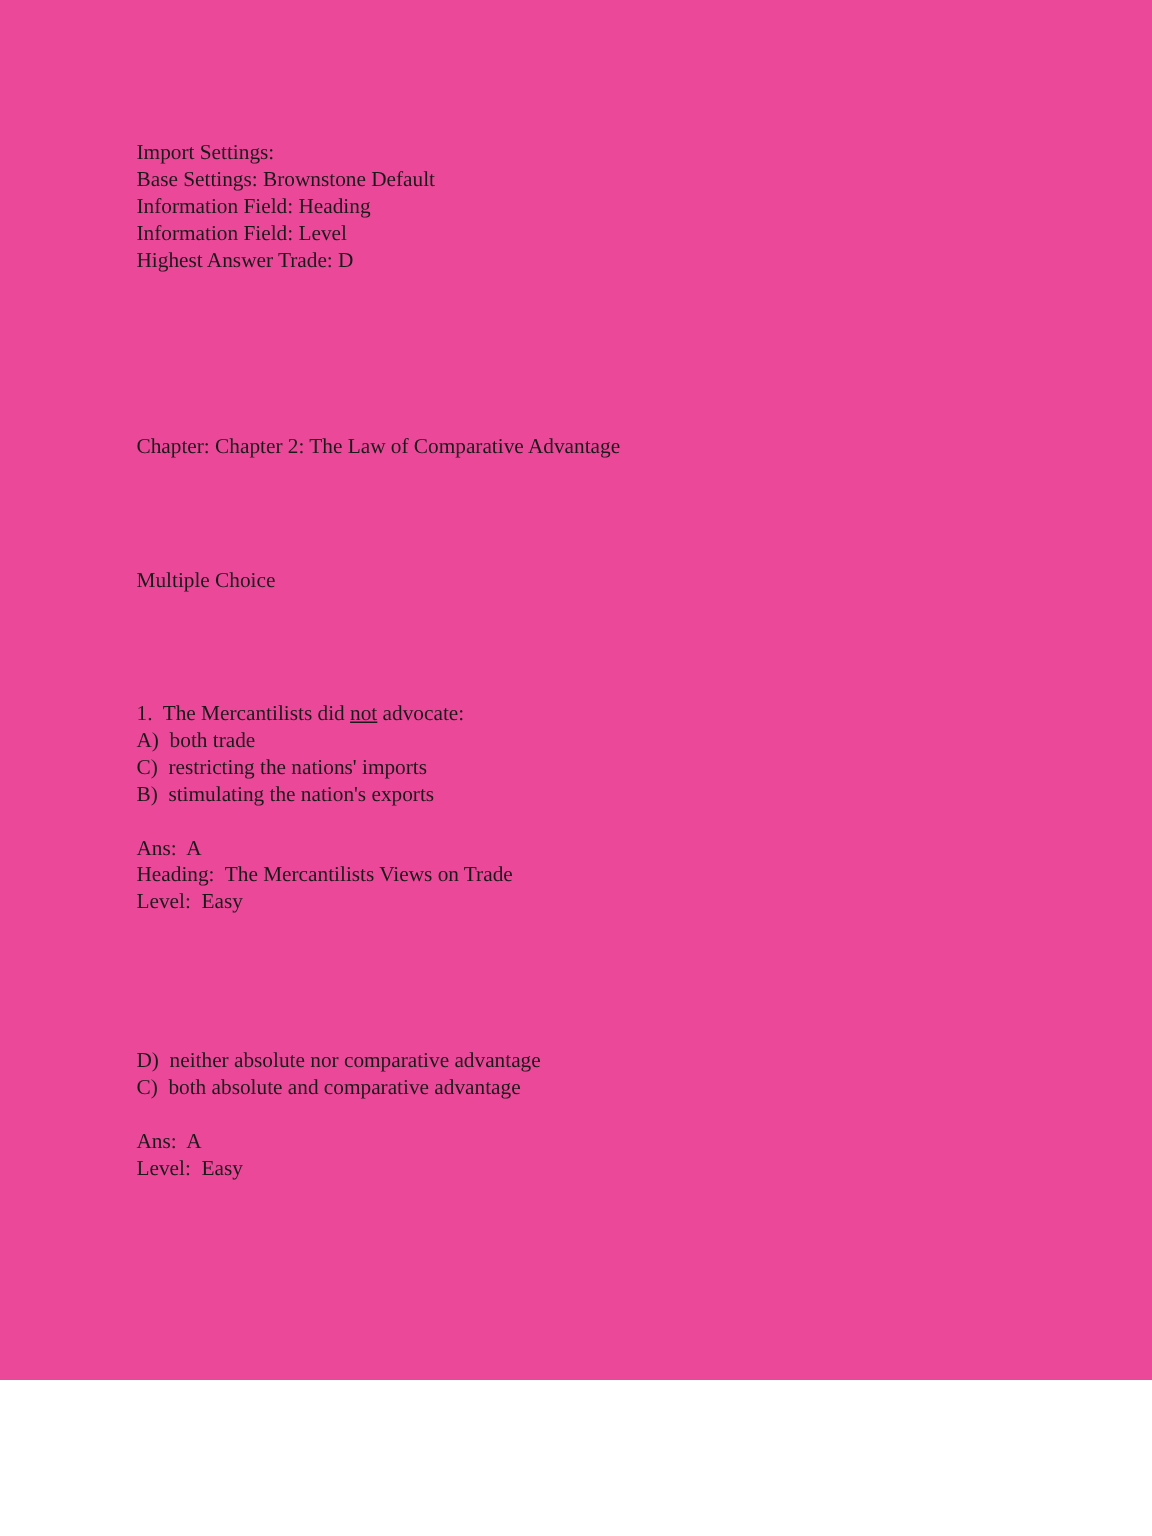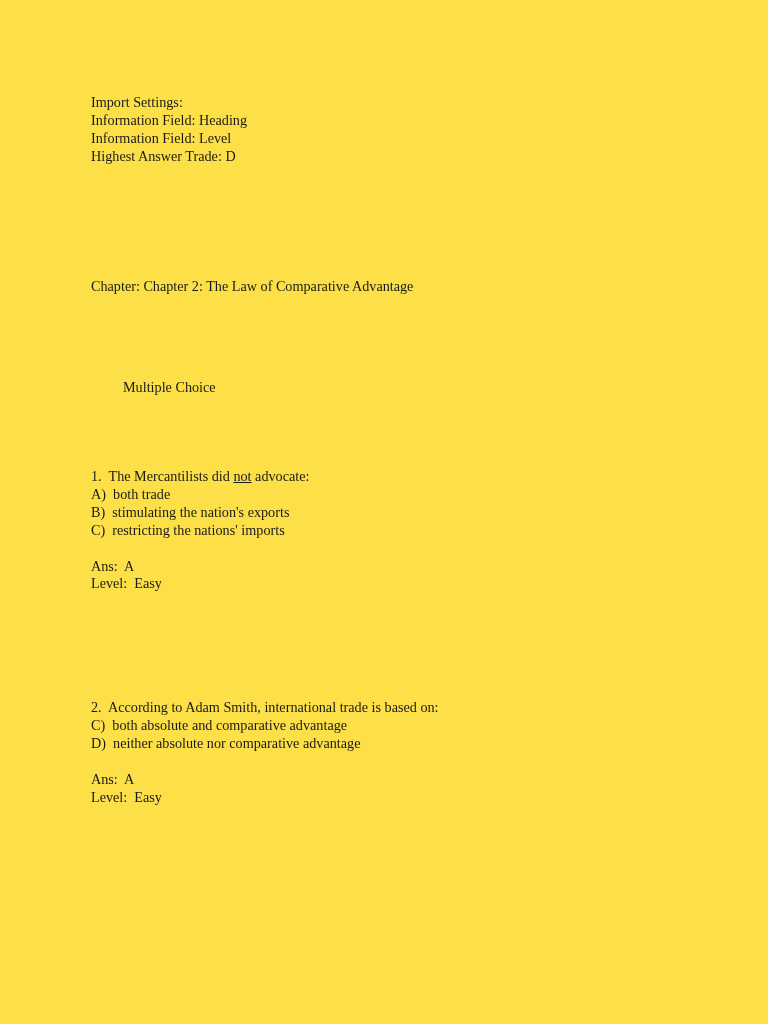--- a/index.html
+++ b/index.html
@@ -12,66 +12,67 @@
       height: 1024px;
       position: relative;
       overflow: hidden;
       font-family: "Liberation Serif", "DejaVu Serif", serif;
       font-size: 14.2px;
       color: #1a1a1a;
     }
     .page {
       position: absolute;
       left: 0; top: 0;
-      width: 768px; height: 1024px;
-      background: #fde047;
+      width: 768px; height: 920px;
+      background: #ec4899;
       text-decoration: underline;
     }
     .block {
       position: absolute;
       left: 91px;
     }
     .line {
       line-height: 17.9px;
       white-space: pre;
     }
     .u { text-decoration: underline; }
   </style>
 </head>
 <body>
 
 <div class="page">
 
   <div class="block" style="top:94px;">
     <div class="line">Import Settings:</div>
+    <div class="line">Base Settings: Brownstone Default</div>
     <div class="line">Information Field: Heading</div>
     <div class="line">Information Field: Level</div>
     <div class="line">Highest Answer Trade: D</div>
   </div>
 
-  <div class="block" style="top:278px;">
+  <div class="block" style="top:290px;">
     <div class="line">Chapter: Chapter 2: The Law of Comparative Advantage</div>
   </div>
 
-  <div class="block" style="top:379px;margin-left:32px;">
+  <div class="block" style="top:379px;">
     <div class="line">Multiple Choice</div>
   </div>
 
   <div class="block" style="top:468px;">
     <div class="line"><span>1.  The Mercantilists did </span><span class="u">not</span><span> advocate:</span></div>
     <div class="line">A)  both trade</div>
+    <div class="line">C)  restricting the nations' imports</div>
     <div class="line">B)  stimulating the nation's exports</div>
-    <div class="line">C)  restricting the nations' imports</div>
     <div class="line"> </div>
     <div class="line">Ans:  A</div>
+    <div class="line">Heading:  The Mercantilists Views on Trade</div>
     <div class="line">Level:  Easy</div>
   </div>
 
   <div class="block" style="top:699px;">
-    <div class="line">2.  According to Adam Smith, international trade is based on:</div>
+    <div class="line">D)  neither absolute nor comparative advantage</div>
     <div class="line">C)  both absolute and comparative advantage</div>
-    <div class="line">D)  neither absolute nor comparative advantage</div>
     <div class="line"> </div>
     <div class="line">Ans:  A</div>
     <div class="line">Level:  Easy</div>
   </div>
 
 </div>
 
 </body></html>

